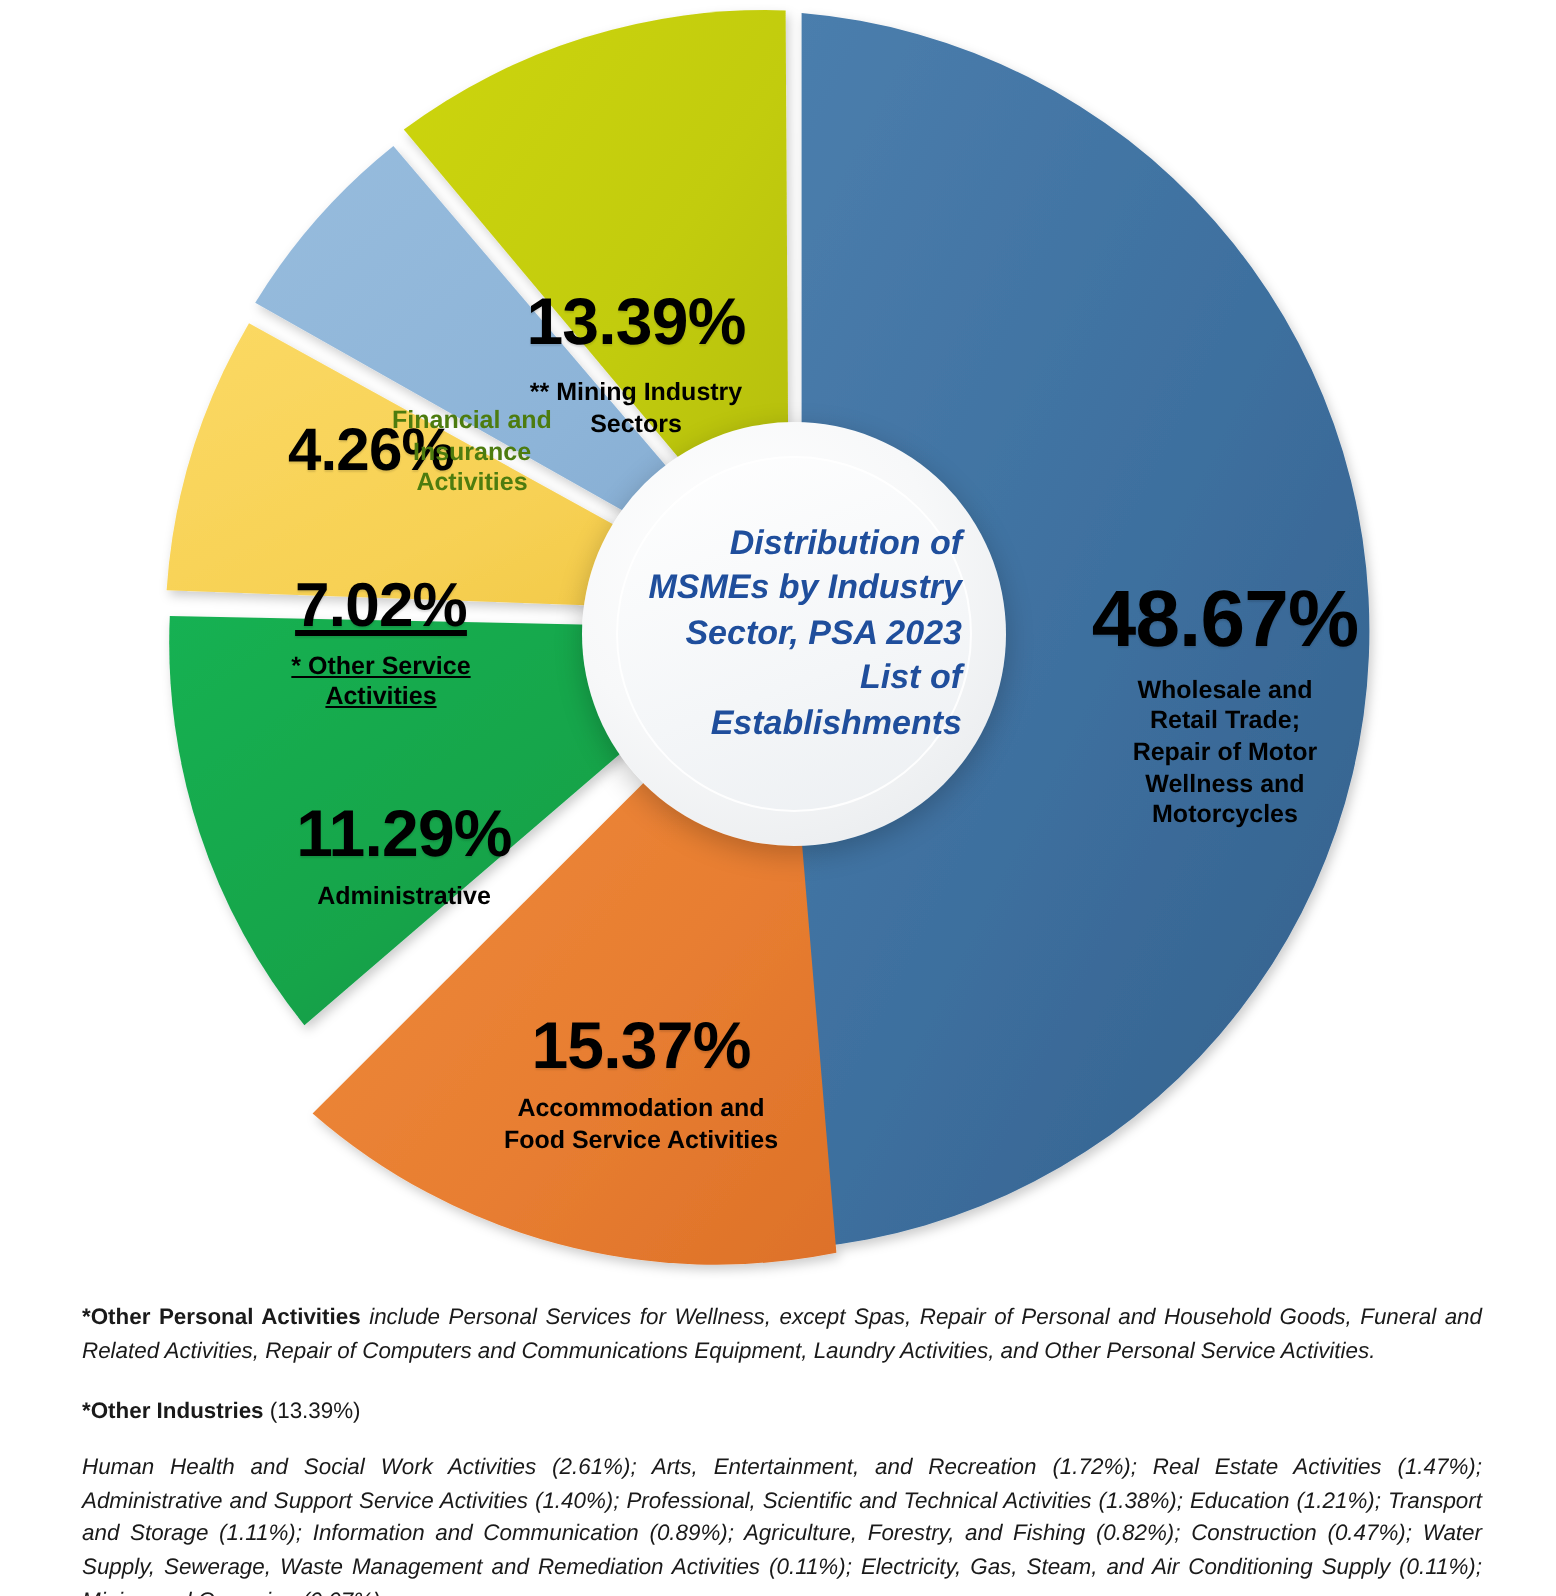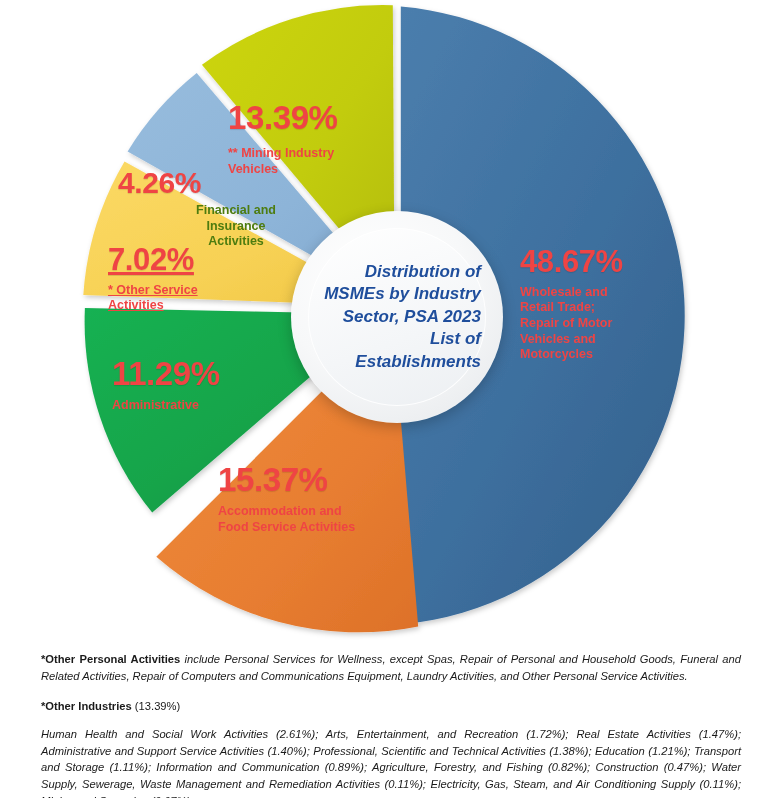--- a/index.html
+++ b/index.html
@@ -25,41 +25,43 @@
 
   #pie-svg {
     position: absolute;
     left: 0;
     top: 0;
   }
 
   
   .slice-label {
     position: absolute;
-    color: #ef4444;
+    text-align: center;
+    color: #000000;
     line-height: 1.12;
     pointer-events: none;
+    margin-top: 43px;
   }
   .slice-pct {
     font-size: 31px;
     font-weight: bold;
     letter-spacing: -0.4px;
     display: block;
     margin-bottom: 5px;
     text-shadow: 0 1px 1px rgba(0,0,0,0.12);
   }
   .slice-name {
     font-size: 12.5px;
     font-weight: bold;
     display: block;
     line-height: 1.25;
   }
 
   .lbl-wholesale { left: 520px; top: 245px; width: 185px; }
-  .lbl-wholesale .slice-pct { font-size: 31px; }
+  .lbl-wholesale .slice-pct { font-size: 40px; }
   .lbl-accom    { left: 218px; top: 462px; width: 205px; }
   .lbl-accom .slice-pct { font-size: 33px; }
   .lbl-manu     { left: 112px; top: 356px; width: 180px; }
   .lbl-manu .slice-pct { font-size: 33px; }
   .lbl-othersvc { left: 108px; top: 243px; width: 165px; text-decoration: underline; }
   .lbl-othersvc .slice-pct { font-size: 31px; }
   .lbl-fin      { left: 118px; top: 166px; width: 135px; }
   .lbl-fin .slice-pct { font-size: 30px; margin-bottom: 3px; }
   .lbl-fin-name {
     position: absolute;
@@ -214,21 +216,21 @@
       <div id="hub-title">Distribution of MSMEs by Industry Sector, PSA 2023 List of Establishments</div>
     </div>
   </div>
 
   <div class="slice-label lbl-wholesale">
     <span class="slice-pct">48.67%</span>
     <span class="slice-name">
       <span>Wholesale and</span><br>
       <span>Retail Trade;</span><br>
       <span>Repair of Motor</span><br>
-      <span>Vehicles and</span><br>
+      <span>Wellness and</span><br>
       <span>Motorcycles</span>
     </span>
   </div>
 
   <div class="slice-label lbl-accom">
     <span class="slice-pct">15.37%</span>
     <span class="slice-name">
       <span>Accommodation and</span><br>
       <span>Food Service Activities</span>
     </span>
@@ -253,21 +255,21 @@
   <div class="lbl-fin-name">
     <span>Financial and</span><br>
     <span>Insurance</span><br>
     <span>Activities</span>
   </div>
 
   <div class="slice-label lbl-otherind">
     <span class="slice-pct">13.39%</span>
     <span class="slice-name">
       <span>** Mining Industry</span><br>
-      <span>Vehicles</span>
+      <span>Sectors</span>
     </span>
   </div>
 
 </div>
 
 <div id="footnotes">
 
   <div class="fn-block">
     <p class="fn-para"><span class="fn-lead">*Other Personal Activities</span><span> include Personal Services for Wellness, except Spas, Repair of Personal and Household Goods, Funeral and Related Activities, Repair of Computers and Communications Equipment, Laundry Activities, and Other Personal Service Activities.</span></p>
   </div>

